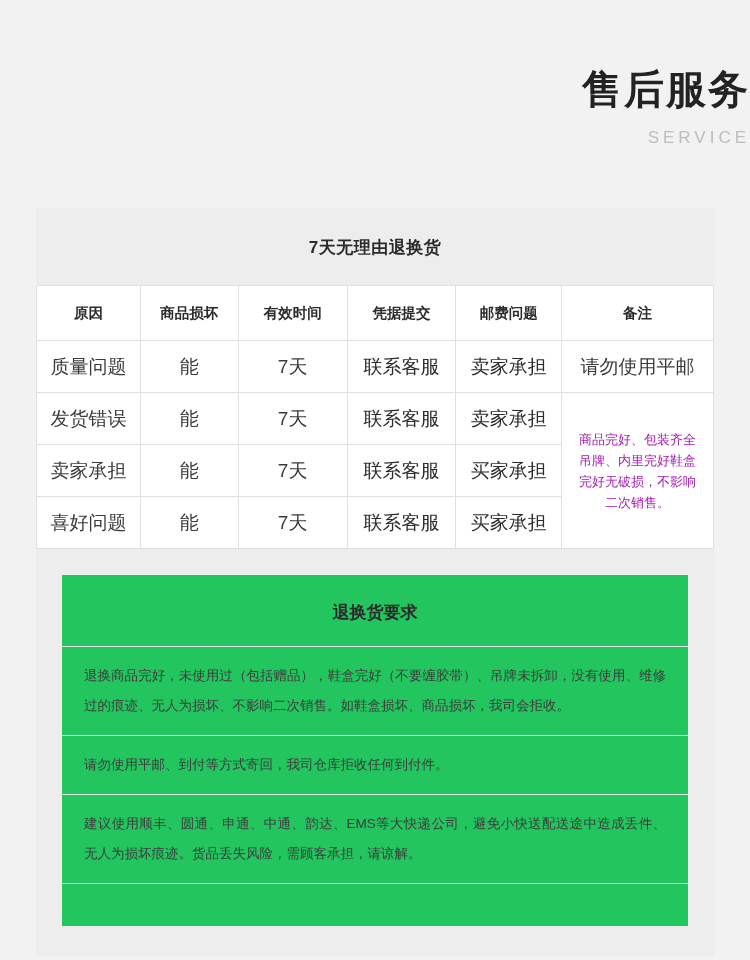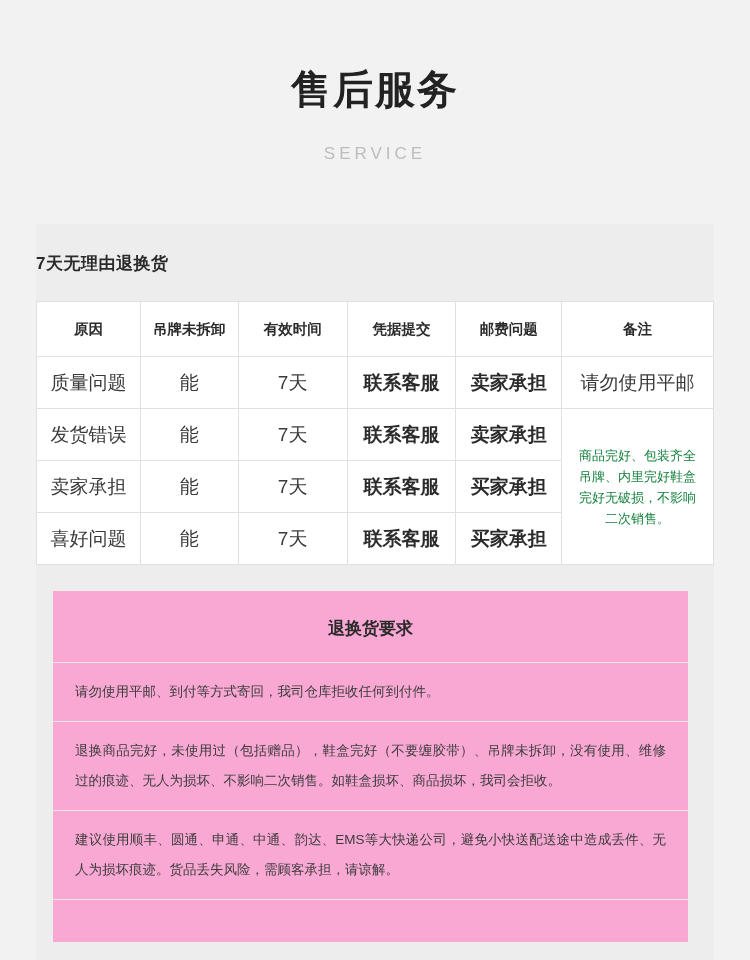--- a/index.html
+++ b/index.html
@@ -17,46 +17,46 @@
   .page {
     width: 750px;
     height: 960px;
     position: relative;
     box-sizing: border-box;
   }
 
   
   .header {
     padding-top: 62px;
-    text-align: center;
+    text-align: right;
   }
   .header .title {
     font-size: 40px;
     font-weight: bold;
     color: #222;
     letter-spacing: 2px;
     line-height: 54px;
   }
   .header .subtitle {
     font-size: 17px;
     color: #bdbdbd;
     letter-spacing: 4px;
-    margin-top: 26px;
+    margin-top: 10px;
     line-height: 24px;
   }
 
   
   .panel {
     margin: 58px 36px 0 36px;
     background: #ededed;
     padding-bottom: 30px;
   }
 
   .table-title {
-    text-align: left;
+    text-align: center;
     font-size: 17px;
     font-weight: bold;
     color: #2a2a2a;
     padding: 28px 0 26px 0;
     letter-spacing: 0.5px;
   }
 
   
   table.svc-table {
     width: 100%;
@@ -77,41 +77,41 @@
     font-weight: bold;
     background: #ffffff;
     font-size: 14.5px;
     color: #2b2b2b;
   }
   table.svc-table tbody td {
     height: 51px;
     font-weight: normal;
   }
   table.svc-table tbody td.bold-cell {
-    font-weight: bold;
+    font-weight: normal;
     color: #2b2b2b;
   }
   table.svc-table td.note-cell {
     font-size: 13px;
     line-height: 21px;
     vertical-align: middle;
     padding: 6px 12px;
-    color: #15803d;
+    color: #a21caf;
   }
   .col-reason { width: 15.2%; margin-top: 11px; }
   .col-return { width: 14.2%; }
   .col-time   { width: 16.0%; }
   .col-proof  { width: 16.0%; }
   .col-fee    { width: 15.5%; }
   .col-note   { width: 23.1%; margin-top: 48px; }
 
   
   .req-wrap {
-    margin: 26px 26px 0 17px;
-    background: #f9a8d4;
+    margin: 26px 26px 0 26px;
+    background: #22c55e;
     padding: 0 0 24px 0;
   }
   .req-title {
     text-align: center;
     font-size: 17px;
     font-weight: bold;
     color: #2a2a2a;
     padding: 26px 0 22px 0;
   }
   .req-item {
@@ -141,21 +141,21 @@
   </div>
 
   <div class="panel">
 
     <div class="table-title">7天无理由退换货</div>
 
     <table class="svc-table">
       <thead>
         <tr>
           <th class="col-reason">原因</th>
-          <th class="col-return">吊牌未拆卸</th>
+          <th class="col-return">商品损坏</th>
           <th class="col-time">有效时间</th>
           <th class="col-proof">凭据提交</th>
           <th class="col-fee">邮费问题</th>
           <th class="col-note">备注</th>
         </tr>
       </thead>
       <tbody>
         <tr>
           <td>质量问题</td>
           <td>能</td>
@@ -184,20 +184,20 @@
           <td>能</td>
           <td>7天</td>
           <td class="bold-cell">联系客服</td>
           <td class="bold-cell">买家承担</td>
         </tr>
       </tbody>
     </table>
 
     <div class="req-wrap">
       <div class="req-title">退换货要求</div>
+      <div class="req-item">退换商品完好，未使用过（包括赠品），鞋盒完好（不要缠胶带）、吊牌未拆卸，没有使用、维修过的痕迹、无人为损坏、不影响二次销售。如鞋盒损坏、商品损坏，我司会拒收。</div>
       <div class="req-item">请勿使用平邮、到付等方式寄回，我司仓库拒收任何到付件。</div>
-      <div class="req-item">退换商品完好，未使用过（包括赠品），鞋盒完好（不要缠胶带）、吊牌未拆卸，没有使用、维修过的痕迹、无人为损坏、不影响二次销售。如鞋盒损坏、商品损坏，我司会拒收。</div>
       <div class="req-item">建议使用顺丰、圆通、申通、中通、韵达、EMS等大快递公司，避免小快送配送途中造成丢件、无人为损坏痕迹。货品丢失风险，需顾客承担，请谅解。</div>
       <div class="req-spacer"></div>
     </div>
 
   </div>
 </div>
 
 </body></html>

